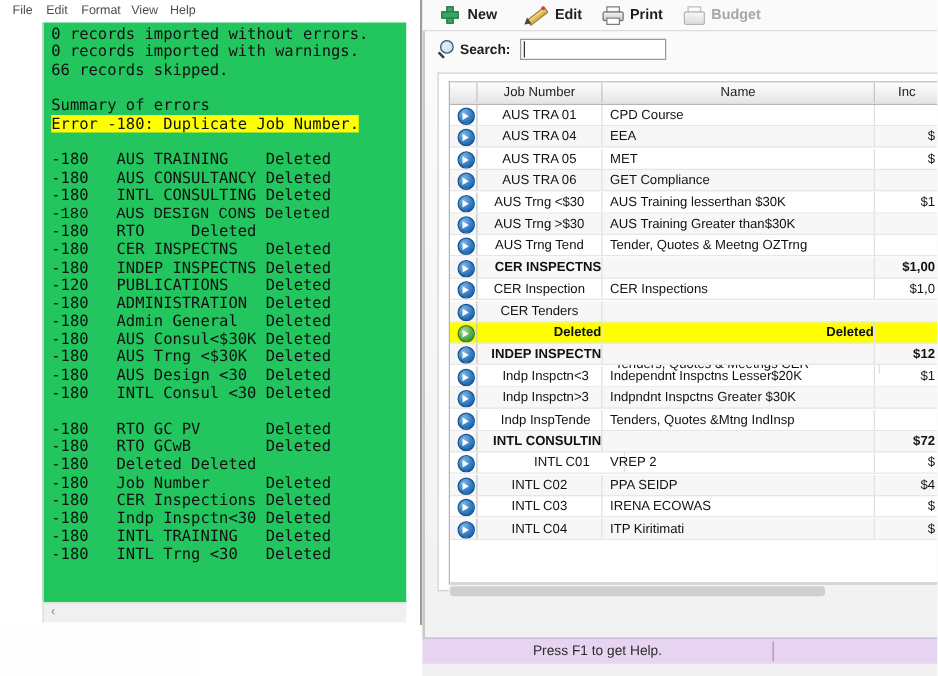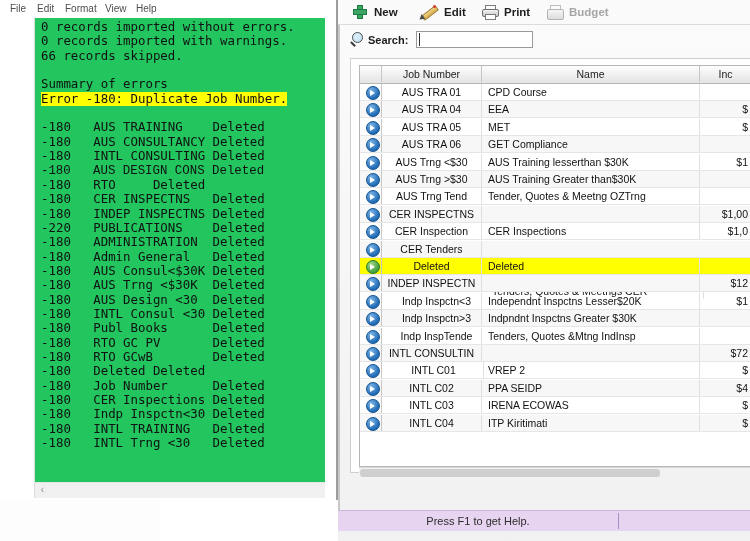--- a/index.html
+++ b/index.html
@@ -189,21 +189,21 @@
   .gcell {
     position:absolute; top:0; height:16px; line-height:16px;
     font-size:10.5px; color:#111; box-sizing:border-box;
     border-right:1px solid #e0e0e0; overflow:hidden; white-space:nowrap;
     font-family:"Liberation Sans",sans-serif;
   }
   .gcell.c-sel { border-right:1px solid #c6c6c6; }
   .gcell.c-job { text-align:center; }
   .gcell.c-name { text-align:left; padding-left:6px; }
   .gcell.c-inc { text-align:right; padding-right:3px; }
-  .grow.bold .gcell { font-weight:normal; }
+  .grow.bold .gcell { font-weight:bold;text-align:right; }
   .grow.indent .c-job { padding-left:10px; }
 
   .arrow-ico {
     position:absolute; left:6px; top:2px; width:12px; height:12px;
     border-radius:50%;
     background:radial-gradient(circle at 35% 30%, #7fb6e8, #1f6bb5 70%);
     border:1px solid #12518f;
   }
   .arrow-ico.green {
     background:radial-gradient(circle at 35% 30%, #a8d98d, #3f9e3c 70%);
@@ -304,28 +304,27 @@
         <div class="np-line" style="top: 59.4px;">Summary of errors</div>
         <div class="np-line hl" style="top: 73.75px;">Error -180: Duplicate Job Number.</div>
         <div class="np-line" style="top: 88.1px;"></div>
         <div class="np-line" style="top: 102.45px;">-180   AUS TRAINING    Deleted</div>
         <div class="np-line" style="top: 116.8px;">-180   AUS CONSULTANCY Deleted</div>
         <div class="np-line" style="top: 131.15px;">-180   INTL CONSULTING Deleted</div>
         <div class="np-line" style="top: 145.5px; font-family: Liberation Mono, monospace;">-180   AUS DESIGN CONS Deleted</div>
         <div class="np-line" style="top: 159.85px;">-180   RTO     Deleted</div>
         <div class="np-line" style="top: 174.2px;">-180   CER INSPECTNS   Deleted</div>
         <div class="np-line" style="top: 188.55px;">-180   INDEP INSPECTNS Deleted</div>
-        <div class="np-line" style="top: 202.9px;">-220   PUBLICATIONS    Deleted</div>
+        <div class="np-line" style="top: 202.9px;">-120   PUBLICATIONS    Deleted</div>
         <div class="np-line" style="top: 217.25px;">-180   ADMINISTRATION  Deleted</div>
         <div class="np-line" style="top: 231.6px;">-180   Admin General   Deleted</div>
         <div class="np-line" style="top: 245.95px;">-180   AUS Consul&lt;$30K Deleted</div>
         <div class="np-line" style="top: 260.3px;">-180   AUS Trng &lt;$30K  Deleted</div>
         <div class="np-line" style="top: 274.65px;">-180   AUS Design &lt;30  Deleted</div>
         <div class="np-line" style="top: 289px;">-180   INTL Consul &lt;30 Deleted</div>
-        <div class="np-line" style="top: 303.35px;">-180   Publ Books      Deleted</div>
         <div class="np-line" style="top: 317.7px;">-180   RTO GC PV       Deleted</div>
         <div class="np-line" style="top: 332.05px;">-180   RTO GCwB        Deleted</div>
         <div class="np-line" style="top: 346.4px;">-180   Deleted Deleted</div>
         <div class="np-line" style="top: 360.75px;">-180   Job Number      Deleted</div>
         <div class="np-line" style="top: 375.1px;">-180   CER Inspections Deleted</div>
         <div class="np-line" style="top: 389.45px;">-180   Indp Inspctn&lt;30 Deleted</div>
         <div class="np-line" style="top: 403.8px;">-180   INTL TRAINING   Deleted</div>
         <div class="np-line" style="top: 418.15px;">-180   INTL Trng &lt;30   Deleted</div>
       </div>
 
@@ -520,21 +519,21 @@
                 <div class="arrow-ico"></div>
               </div>
               <div class="gcell c-job" style="left: 22px; width: 100px;">INTL CONSULTIN</div>
               <div class="gcell c-name" style="left: 122px; width: 218px;"></div>
               <div class="gcell c-inc" style="left: 340px; width: 52px;">$72</div>
             </div>
             <div class="grow" style="top: 296.4px;">
               <div class="gcell c-sel" style="left: 0px; width: 22px;">
                 <div class="arrow-ico"></div>
               </div>
-              <div class="gcell c-job" style="left: 24px; width: 100px;">INTL C01</div>
+              <div class="gcell c-job" style="left: 40px; width: 100px;">INTL C01</div>
               <div class="gcell c-name" style="left: 122px; width: 218px;">VREP 2</div>
               <div class="gcell c-inc" style="left: 340px; width: 52px;">$</div>
             </div>
             <div class="grow alt" style="top: 313.8px;">
               <div class="gcell c-sel" style="left: 0px; width: 22px;">
                 <div class="arrow-ico"></div>
               </div>
               <div class="gcell c-job" style="left: 22px; width: 100px;">INTL C02</div>
               <div class="gcell c-name" style="left: 122px; width: 218px;">PPA SEIDP</div>
               <div class="gcell c-inc" style="left: 340px; width: 52px;">$4</div>

